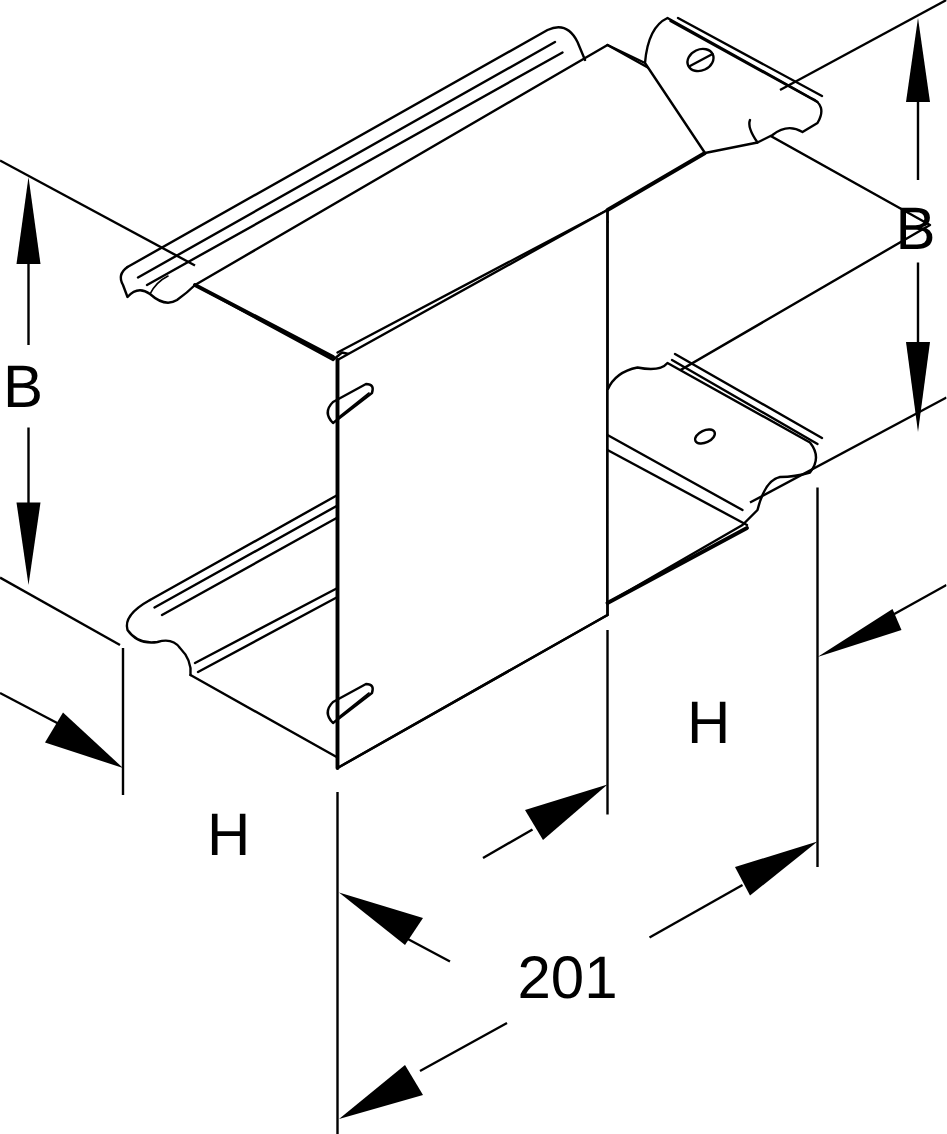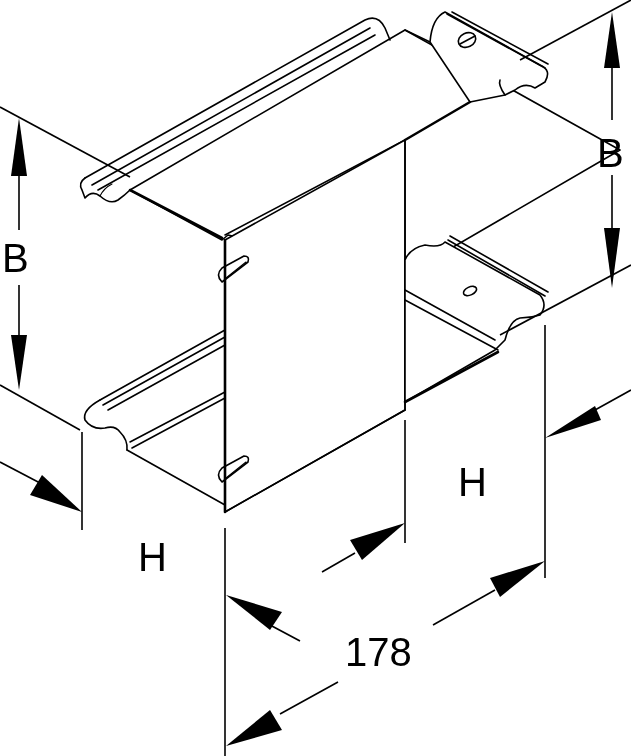--- a/index.html
+++ b/index.html
@@ -123,13 +123,13 @@
     <polygon class="arrow" points="545,561 490,578 500,597"></polygon>
     <line class="dim" x1="338" y1="682" x2="280" y2="714"></line>
     <polygon class="arrow" points="226,746 270,710 282,730"></polygon>
   </g>
 </svg>
 
 <div class="lbl" style="left:2px; top:238px;">B</div>
 <div class="lbl" style="left:597px; top:133px;">B</div>
 <div class="lbl" style="left:138px; top:537px;">H</div>
 <div class="lbl" style="left:458px; top:462px;">H</div>
-<div class="lbl" style="left:345px; top:632px;">178</div>
+<div class="lbl" style="left:345px; top:632px;">201</div>
 
 </body></html>

